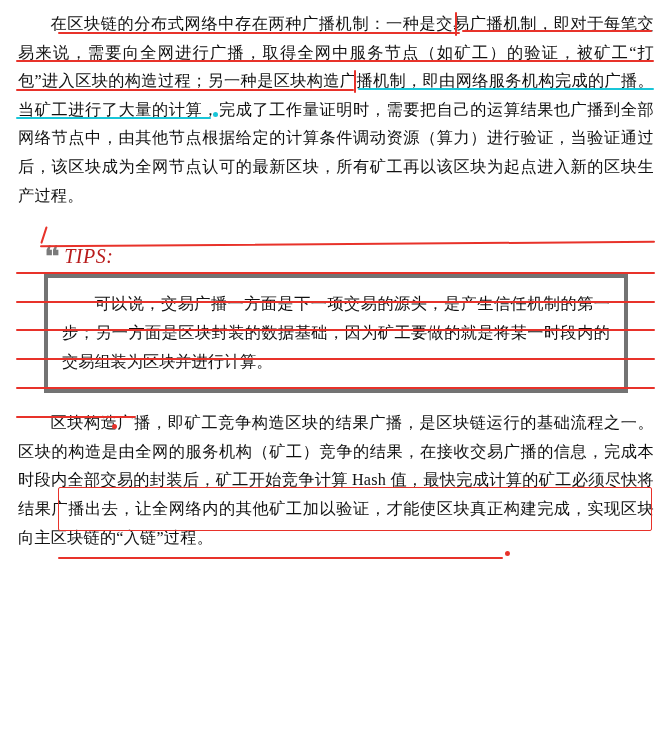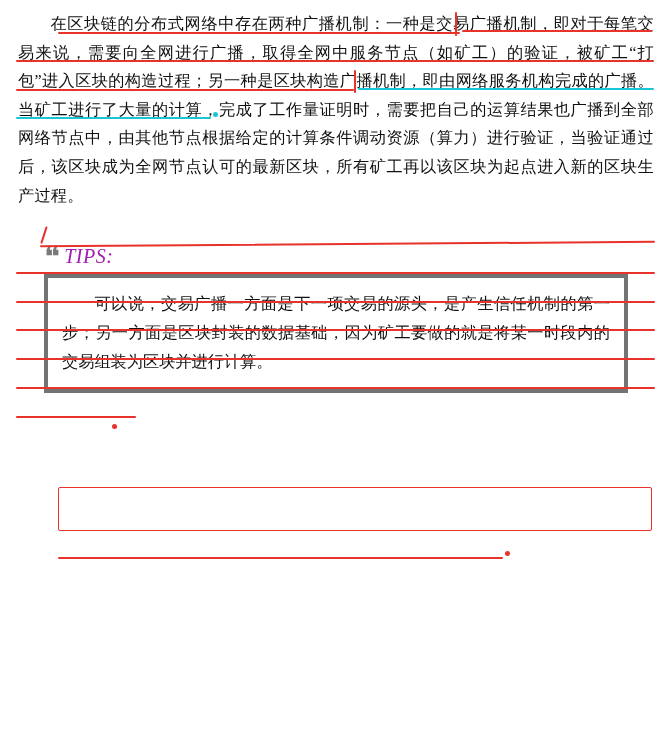--- a/index.html
+++ b/index.html
@@ -97,21 +97,21 @@
     font-family: "Liberation Serif", serif;
     font-size: 30px;
     line-height: 26px;
     color: #7a7a7a;
     transform: translateY(2px);
   }
   .tips-label {
     font-family: "Liberation Serif", serif;
     font-style: italic;
     font-size: 20px;
-    color: #a21caf;
+    color: #b91c1c;
     letter-spacing: 0.5px;
   }
   .tips-body {
     margin: 6px 26px 0 26px;
     border: 4px solid #737373;
     padding: 12px 14px 12px 14px;
     font-size: 16.2px;
     line-height: 29px;
     text-align: justify;
     text-justify: inter-ideograph;
@@ -136,20 +136,21 @@
       <span class="tips-quote">❝</span>
       <span class="tips-label">TIPS:</span>
     </div>
     <div class="tips-body">
       <p>可以说，交易广播一方面是下一项交易的源头，是产生信任机制的第一步；另一方面是区块封装的数据基础，因为矿工要做的就是将某一时段内的交易组装为区块并进行计算。</p>
     </div>
   </div>
 
   <div class="gap-md"></div>
 
+  <div class="para indent">区块构造广播，即矿工竞争构造区块的结果广播，是区块链运行的基础流程之一。区块的构造是由全网的服务机构（矿工）竞争的结果，在接收交易广播的信息，完成本时段内全部交易的封装后，矿工开始竞争计算 Hash 值，最快完成计算的矿工必须尽快将结果广播出去，让全网络内的其他矿工加以验证，才能使区块真正构建完成，实现区块向主区块链的“入链”过程。</div>
 
 </div>
 
 <div class="annotations">
 
   <div class="ann underline-red" style="left:58px; top:32px; width:402px;"></div>
   <div class="ann vline-red" style="left:455px; top:12px; height:24px;"></div>
   <div class="ann underline-red" style="left:462px; top:30px; width:190px;"></div>
 
   <div class="ann underline-red" style="left:16px; top:60px; width:638px;"></div>

